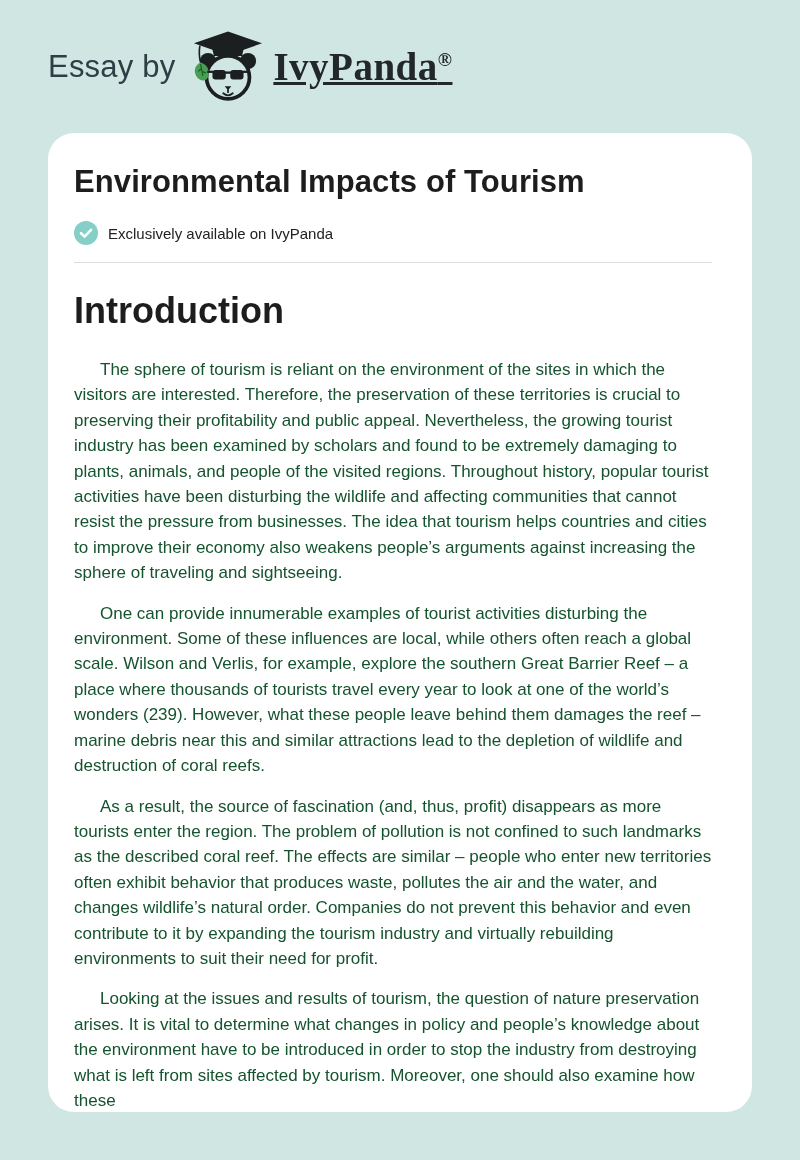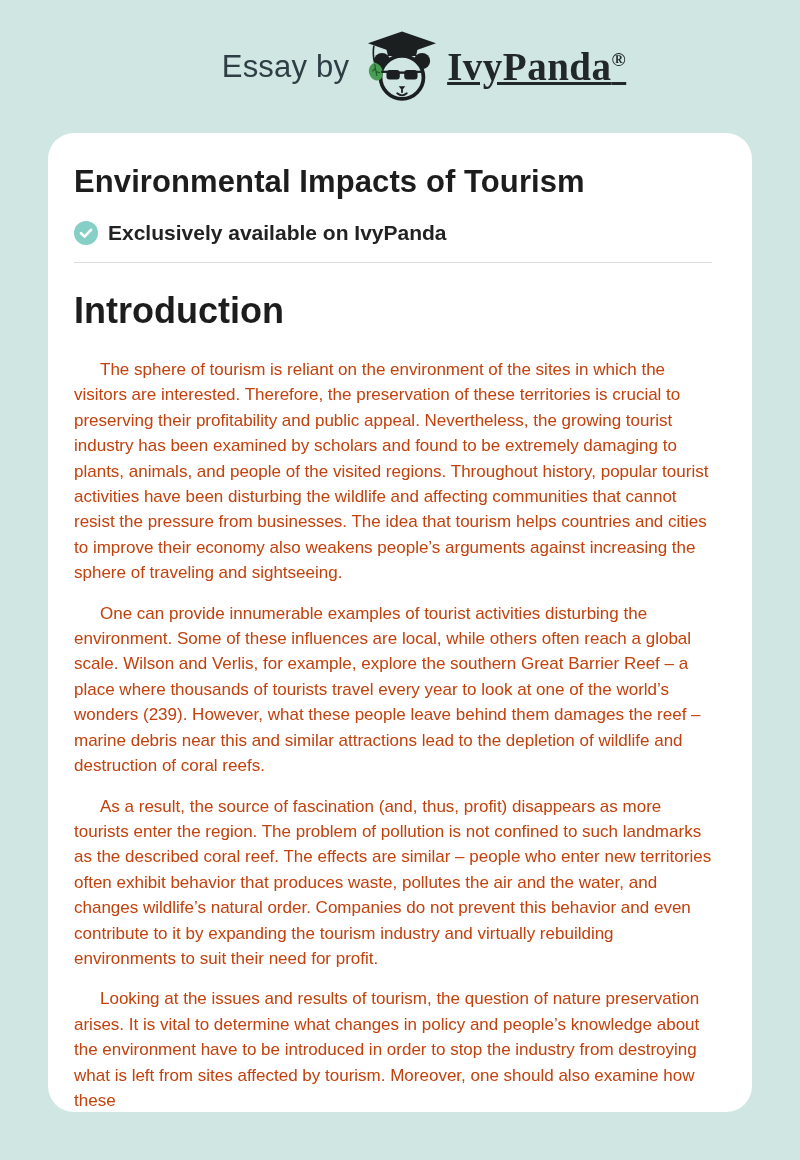--- a/index.html
+++ b/index.html
@@ -16,21 +16,20 @@
     -webkit-font-smoothing: antialiased;
   }
 
   
   .page-header {
     height: 133px;
     display: flex;
     align-items: center;
     padding-left: 48px;
     box-sizing: border-box;
-    justify-content: center;
   }
   .essay-by {
     font-size: 31px;
     color: #2f3d45;
     letter-spacing: 0.2px;
   }
   .brand-lockup {
     display: flex;
     align-items: center;
     margin-left: 16px;
@@ -83,40 +82,40 @@
     margin-bottom: 17px;
   }
   .check-circle {
     width: 24px;
     height: 24px;
     flex: 0 0 24px;
     display: block;
   }
   .badge-label {
     margin-left: 10px;
-    font-size: 21px;
-    font-weight: 700;
+    font-size: 15px;
+    font-weight: 400;
     color: #222222;
   }
   .rule {
     border: none;
     border-top: 1px solid #d9dddd;
     margin: 0 0 27px 0;
   }
   .section-heading {
     margin: 0 0 25px 0;
     font-size: 36px;
     font-weight: 700;
     color: #1d1d1d;
   }
   .essay-body p {
     margin: 0 0 15px 0;
     font-size: 17px;
     line-height: 25.4px;
-    color: #c2410c;
+    color: #14532d;
     text-indent: 26px;
     text-align: left;
   }
 </style>
 </head>
 <body>
 
 <header class="page-header">
   <span class="essay-by">Essay by</span>
 

